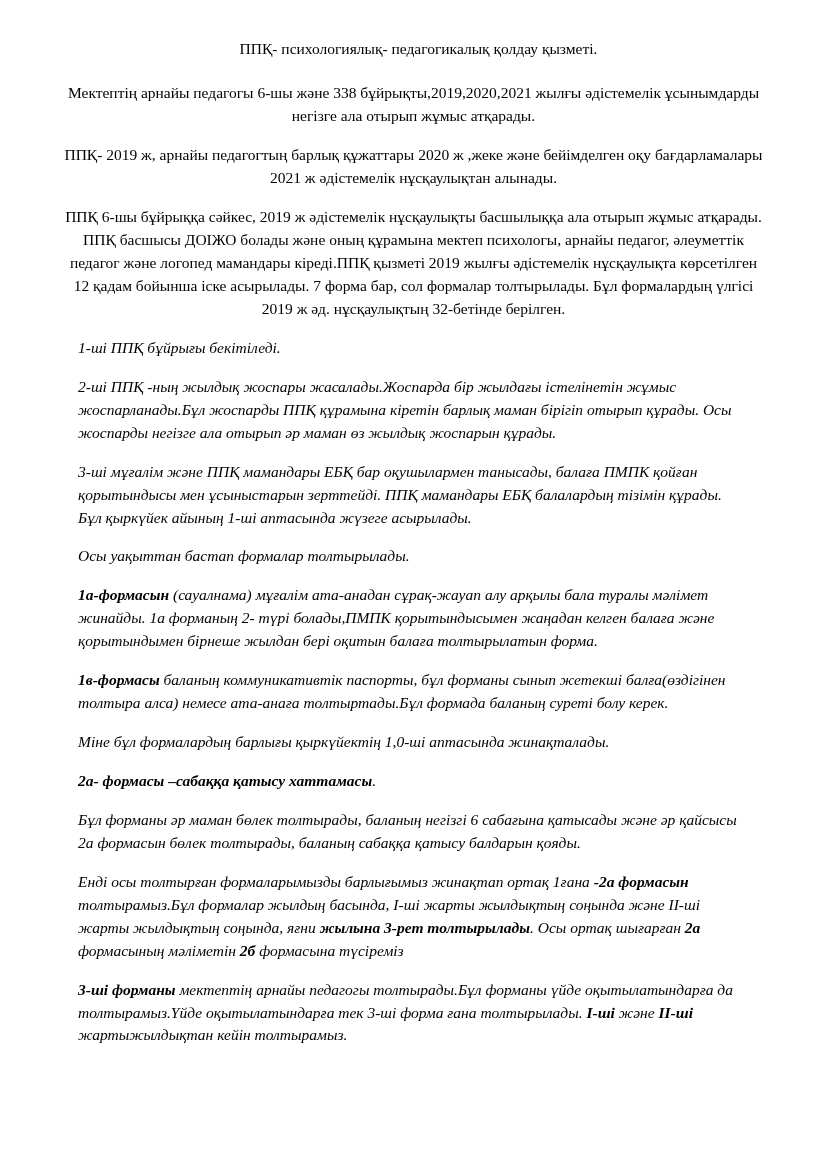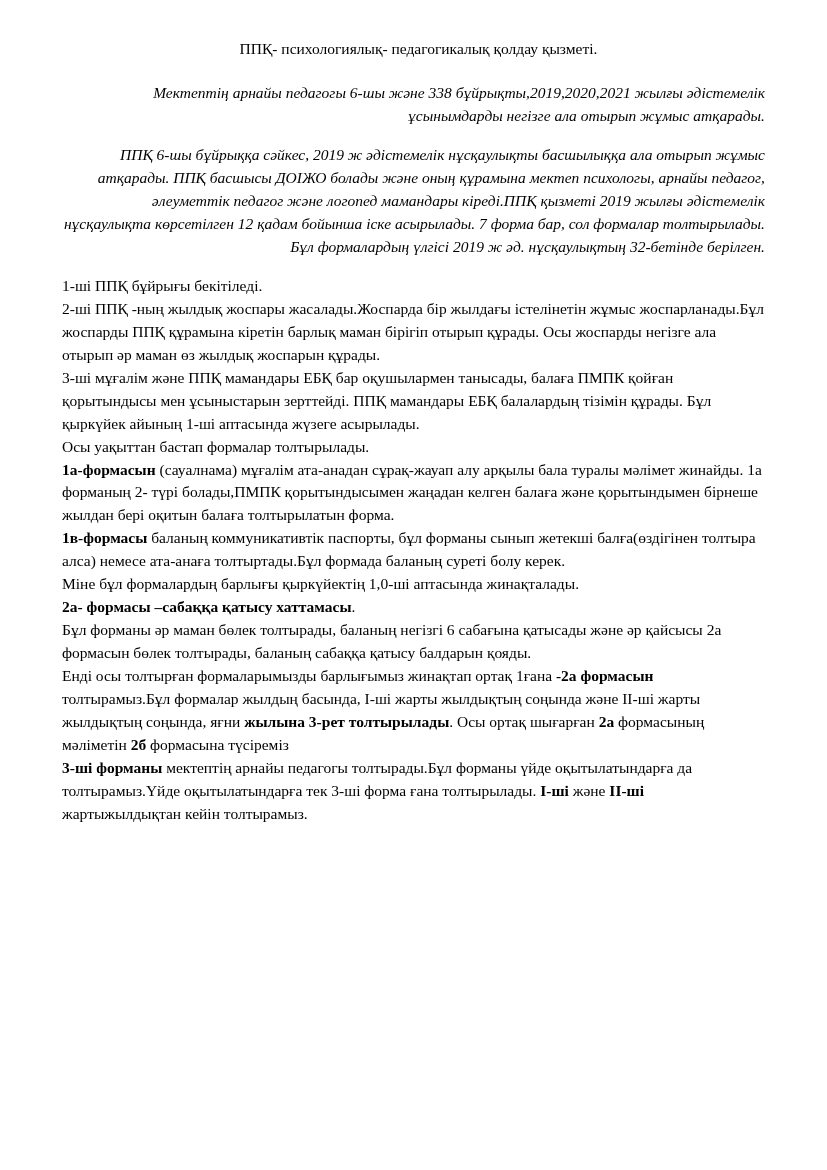--- a/index.html
+++ b/index.html
@@ -24,42 +24,43 @@
     text-align: center;
     font-size: 15.5px;
     line-height: 1.45;
     margin: 0 0 22px 0;
     padding-left: 10px;
   }
   p.para {
     font-size: 15.5px;
     line-height: 1.48;
     margin: 0 0 16px 0;
-    text-align: right;
-    font-style: italic;
+    text-align: center;
   }
   p.tight {
-    margin: 0;
+    margin: 16px;
     font-size: 15.5px;
     line-height: 1.48;
+    font-style: italic;
   }
   b { font-weight: bold; text-align: right; }
   .block-list {
     margin: 0 0 0 0;
   }
 </style>
 </head>
 <body>
 
 <div class="page">
 
   <div class="doc-title">ППҚ- психологиялық- педагогикалық қолдау қызметі.</div>
 
   <p class="para">    Мектептің арнайы педагогы 6-шы және 338 бұйрықты,2019,2020,2021 жылғы әдістемелік ұсынымдарды негізге ала отырып жұмыс атқарады.</p>
 
+  <p class="para">ППҚ- 2019 ж, арнайы педагогтың барлық құжаттары 2020 ж ,жеке және бейімделген оқу бағдарламалары 2021 ж әдістемелік нұсқаулықтан алынады.</p>
 
   <p class="para"> ППҚ  6-шы бұйрыққа сәйкес, 2019 ж әдістемелік нұсқаулықты басшылыққа ала отырып жұмыс атқарады. ППҚ  басшысы ДОІЖО болады және оның құрамына мектеп психологы, арнайы педагог, әлеуметтік педагог және логопед мамандары кіреді.ППҚ қызметі 2019 жылғы әдістемелік нұсқаулықта  көрсетілген 12 қадам бойынша іске асырылады. 7 форма бар, сол формалар толтырылады. Бұл формалардың үлгісі 2019 ж әд. нұсқаулықтың 32-бетінде берілген.</p>
 
   <div class="block-list">
     <p class="tight">1-ші ППҚ бұйрығы бекітіледі.</p>
     <p class="tight">2-ші ППҚ -ның жылдық жоспары жасалады.Жоспарда бір жылдағы істелінетін жұмыс жоспарланады.Бұл жоспарды ППҚ құрамына кіретін барлық маман бірігіп отырып құрады. Осы жоспарды негізге ала отырып әр маман өз жылдық жоспарын құрады.</p>
     <p class="tight"> 3-ші мұғалім және ППҚ мамандары ЕБҚ бар оқушылармен танысады, балаға ПМПК қойған қорытындысы мен ұсыныстарын зерттейді. ППҚ мамандары ЕБҚ балалардың тізімін құрады. Бұл қыркүйек айының 1-ші аптасында жүзеге асырылады.</p>
     <p class="tight">Осы уақыттан бастап формалар толтырылады.</p>
 
     <p class="tight">

